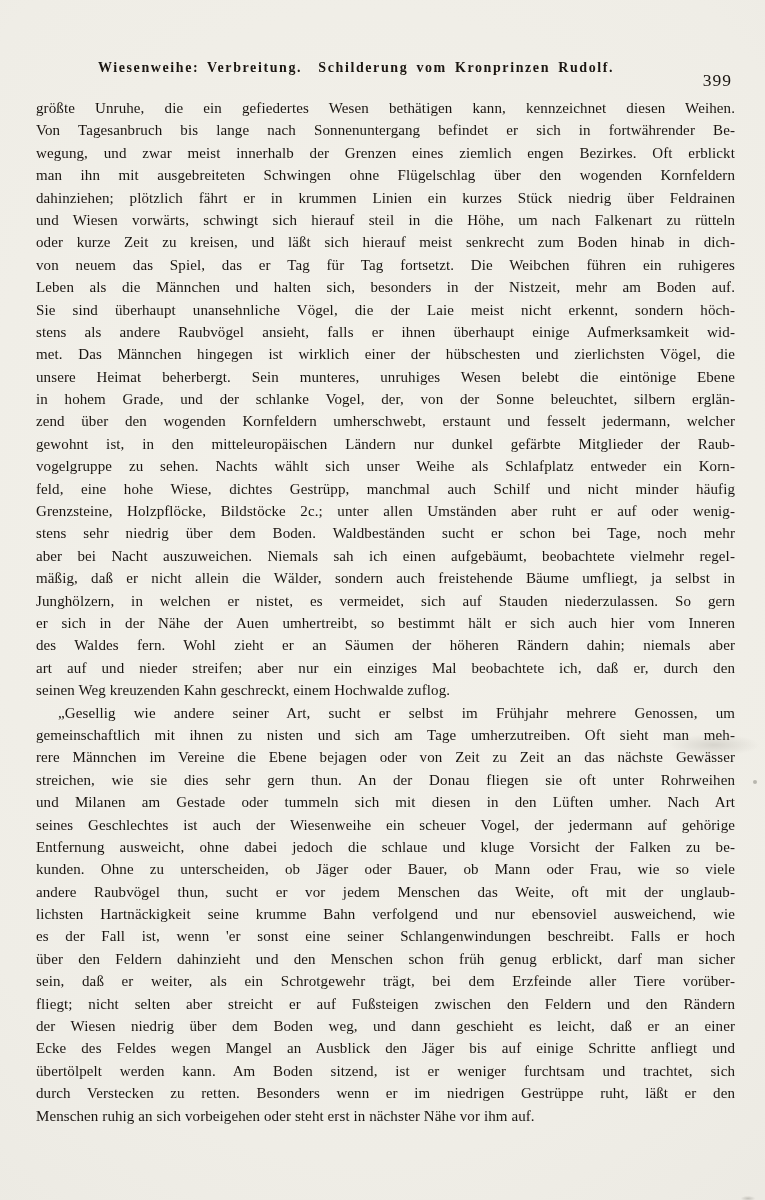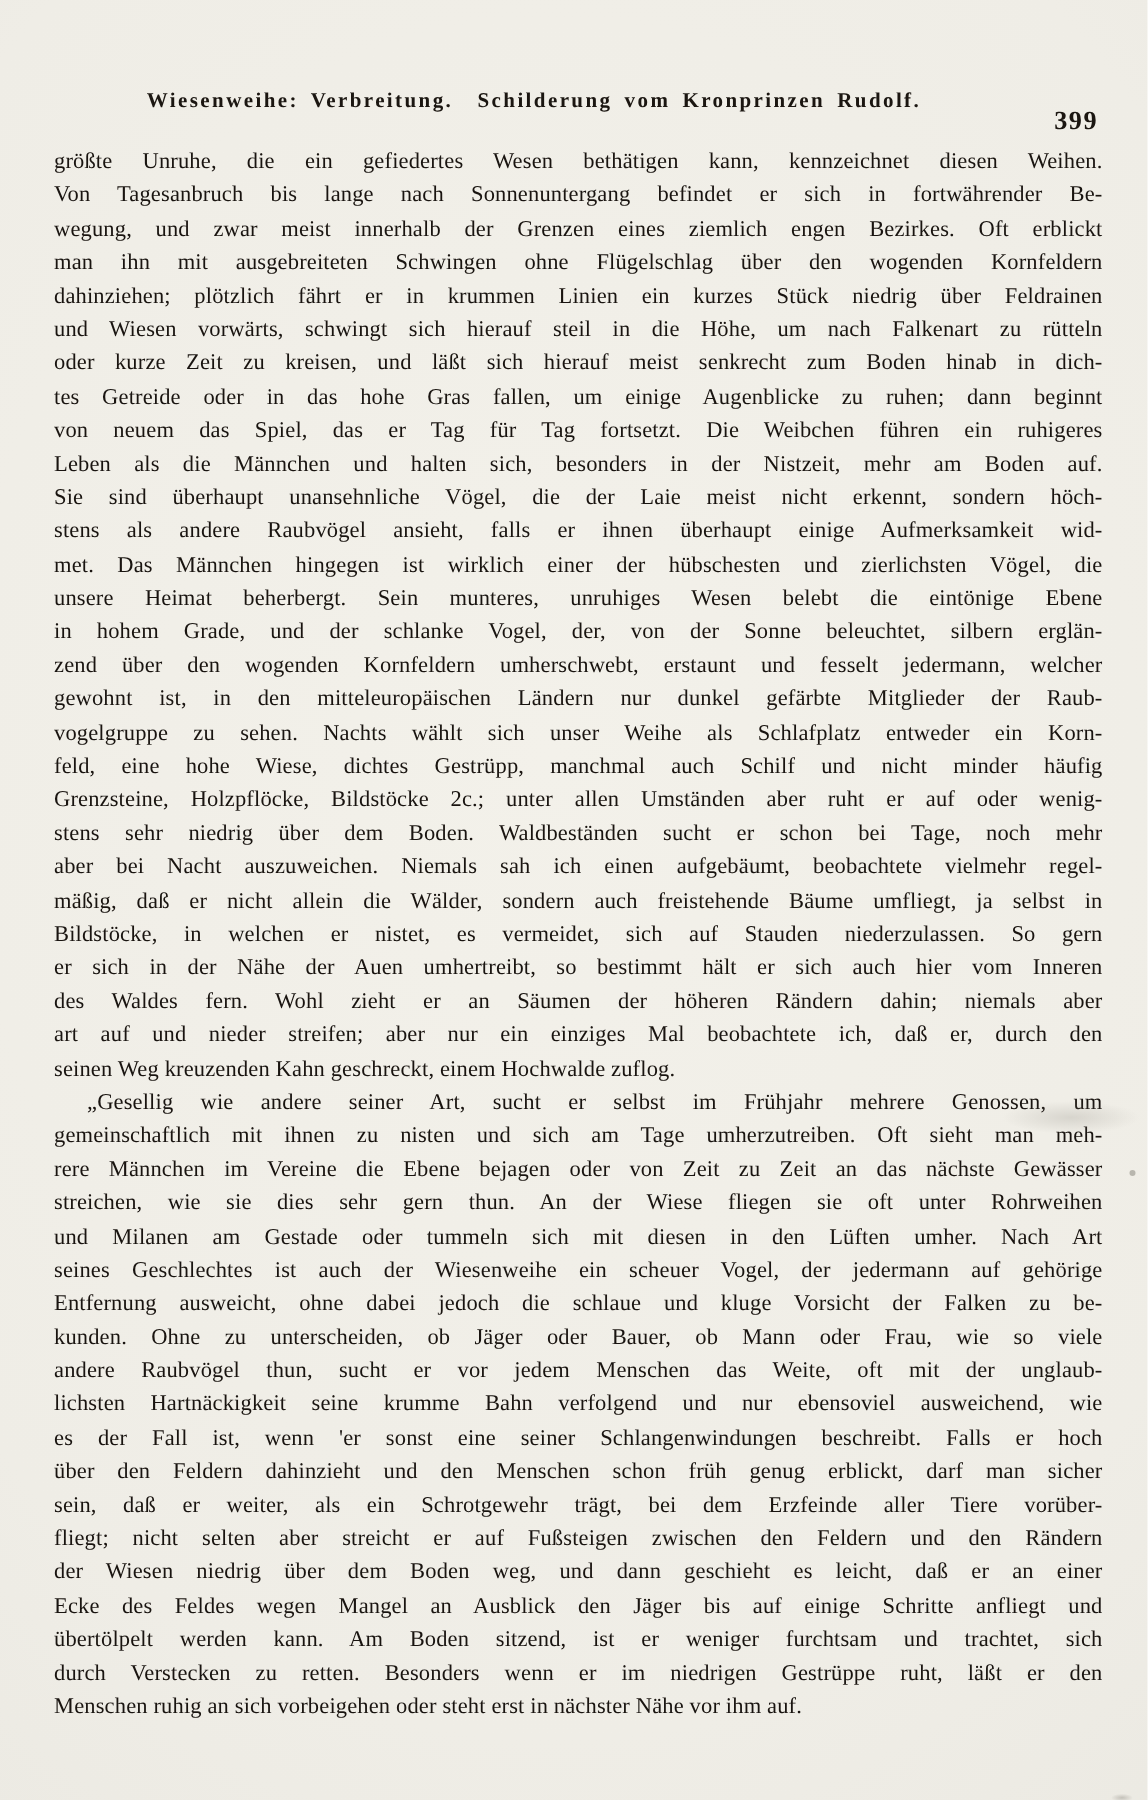--- a/index.html
+++ b/index.html
@@ -38,21 +38,21 @@
     letter-spacing: 1.6px;
     word-spacing: 3px;
     white-space: pre;
     color: #1b1611;
   }
   .page-number {
     position: absolute;
     top: 34px;
     right: 33px;
     font-size: 17.5px;
-    font-weight: bold;
+    font-weight: normal;
     letter-spacing: 1px;
     color: #1b1611;
   }
   .page-body {
     position: absolute;
     top: 61px;
     left: 36px;
     width: 699px;
   }
   .paragraph {
@@ -112,47 +112,46 @@
 
   <div class="page-body" id="page-body">
       <div class="paragraph">
         <div class="line">größte Unruhe, die ein gefiedertes Wesen bethätigen kann, kennzeichnet diesen Weihen.</div>
         <div class="line">Von Tagesanbruch bis lange nach Sonnenuntergang befindet er sich in fortwährender Be-</div>
         <div class="line">wegung, und zwar meist innerhalb der Grenzen eines ziemlich engen Bezirkes. Oft erblickt</div>
         <div class="line">man ihn mit ausgebreiteten Schwingen ohne Flügelschlag über den wogenden Kornfeldern</div>
         <div class="line">dahinziehen; plötzlich fährt er in krummen Linien ein kurzes Stück niedrig über Feldrainen</div>
         <div class="line">und Wiesen vorwärts, schwingt sich hierauf steil in die Höhe, um nach Falkenart zu rütteln</div>
         <div class="line">oder kurze Zeit zu kreisen, und läßt sich hierauf meist senkrecht zum Boden hinab in dich-</div>
-        <div class="line">tes Getreide oder in das hohe Gras fallen, um einige Augenblicke zu ruhen; dann beginnt</div>
         <div class="line">von neuem das Spiel, das er Tag für Tag fortsetzt. Die Weibchen führen ein ruhigeres</div>
         <div class="line">Leben als die Männchen und halten sich, besonders in der Nistzeit, mehr am Boden auf.</div>
         <div class="line">Sie sind überhaupt unansehnliche Vögel, die der Laie meist nicht erkennt, sondern höch-</div>
         <div class="line">stens als andere Raubvögel ansieht, falls er ihnen überhaupt einige Aufmerksamkeit wid-</div>
         <div class="line">met. Das Männchen hingegen ist wirklich einer der hübschesten und zierlichsten Vögel, die</div>
         <div class="line">unsere Heimat beherbergt. Sein munteres, unruhiges Wesen belebt die eintönige Ebene</div>
         <div class="line">in hohem Grade, und der schlanke Vogel, der, von der Sonne beleuchtet, silbern erglän-</div>
         <div class="line">zend über den wogenden Kornfeldern umherschwebt, erstaunt und fesselt jedermann, welcher</div>
         <div class="line">gewohnt ist, in den mitteleuropäischen Ländern nur dunkel gefärbte Mitglieder der Raub-</div>
         <div class="line">vogelgruppe zu sehen. Nachts wählt sich unser Weihe als Schlafplatz entweder ein Korn-</div>
         <div class="line">feld, eine hohe Wiese, dichtes Gestrüpp, manchmal auch Schilf und nicht minder häufig</div>
         <div class="line">Grenzsteine, Holzpflöcke, Bildstöcke 2c.; unter allen Umständen aber ruht er auf oder wenig-</div>
         <div class="line">stens sehr niedrig über dem Boden. Waldbeständen sucht er schon bei Tage, noch mehr</div>
         <div class="line">aber bei Nacht auszuweichen. Niemals sah ich einen aufgebäumt, beobachtete vielmehr regel-</div>
         <div class="line">mäßig, daß er nicht allein die Wälder, sondern auch freistehende Bäume umfliegt, ja selbst in</div>
-        <div class="line">Bildstöcke, in welchen er nistet, es vermeidet, sich auf Stauden niederzulassen. So gern</div>
+        <div class="line">Junghölzern, in welchen er nistet, es vermeidet, sich auf Stauden niederzulassen. So gern</div>
         <div class="line">er sich in der Nähe der Auen umhertreibt, so bestimmt hält er sich auch hier vom Inneren</div>
         <div class="line">des Waldes fern. Wohl zieht er an Säumen der höheren Rändern dahin; niemals aber</div>
         <div class="line">art auf und nieder streifen; aber nur ein einziges Mal beobachtete ich, daß er, durch den</div>
         <div class="line last">seinen Weg kreuzenden Kahn geschreckt, einem Hochwalde zuflog.</div>
       </div>
       <div class="paragraph">
         <div class="line indent">„Gesellig wie andere seiner Art, sucht er selbst im Frühjahr mehrere Genossen, um</div>
         <div class="line">gemeinschaftlich mit ihnen zu nisten und sich am Tage umherzutreiben. Oft sieht man meh-</div>
         <div class="line">rere Männchen im Vereine die Ebene bejagen oder von Zeit zu Zeit an das nächste Gewässer</div>
-        <div class="line">streichen, wie sie dies sehr gern thun. An der Wiese fliegen sie oft unter Rohrweihen</div>
+        <div class="line">streichen, wie sie dies sehr gern thun. An der Donau fliegen sie oft unter Rohrweihen</div>
         <div class="line">und Milanen am Gestade oder tummeln sich mit diesen in den Lüften umher. Nach Art</div>
         <div class="line">seines Geschlechtes ist auch der Wiesenweihe ein scheuer Vogel, der jedermann auf gehörige</div>
         <div class="line">Entfernung ausweicht, ohne dabei jedoch die schlaue und kluge Vorsicht der Falken zu be-</div>
         <div class="line">kunden. Ohne zu unterscheiden, ob Jäger oder Bauer, ob Mann oder Frau, wie so viele</div>
         <div class="line">andere Raubvögel thun, sucht er vor jedem Menschen das Weite, oft mit der unglaub-</div>
         <div class="line">lichsten Hartnäckigkeit seine krumme Bahn verfolgend und nur ebensoviel ausweichend, wie</div>
         <div class="line">es der Fall ist, wenn 'er sonst eine seiner Schlangenwindungen beschreibt. Falls er hoch</div>
         <div class="line">über den Feldern dahinzieht und den Menschen schon früh genug erblickt, darf man sicher</div>
         <div class="line">sein, daß er weiter, als ein Schrotgewehr trägt, bei dem Erzfeinde aller Tiere vorüber-</div>
         <div class="line">fliegt; nicht selten aber streicht er auf Fußsteigen zwischen den Feldern und den Rändern</div>

